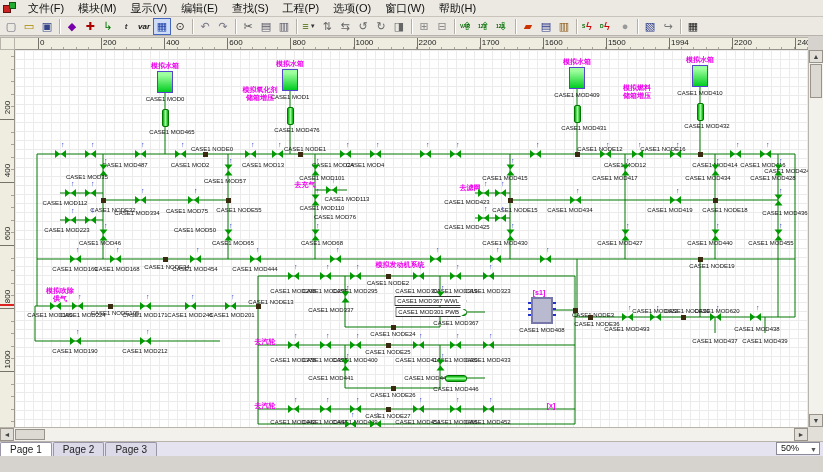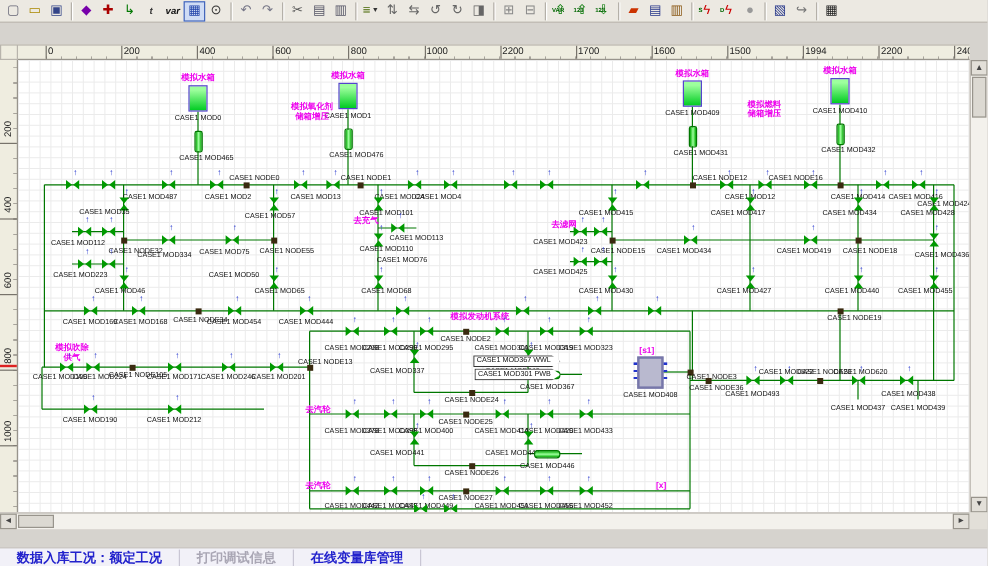--- a/index.html
+++ b/index.html
@@ -100,20 +100,35 @@
   .sb-item { height:14px; line-height:14px; padding:0 14px; border-right:1px solid #c9c6d4;
     white-space:nowrap; }
   .sb-blue { color:#2222cc; font-weight:bold; }
   .sb-disabled { color:#a9a6b4; font-weight:bold; }
 </style>
 </head>
 <body>
 
 <div id="app">
 
+  <div id="menubar">
+    <div id="app-logo">
+        <div class="b1"></div>
+        <div class="b2"></div>
+      </div>
+  <div class="menu-item">文件(F)</div>
+      <div class="menu-item">模块(M)</div>
+      <div class="menu-item">显示(V)</div>
+      <div class="menu-item">编辑(E)</div>
+      <div class="menu-item">查找(S)</div>
+      <div class="menu-item">工程(P)</div>
+      <div class="menu-item">选项(O)</div>
+      <div class="menu-item">窗口(W)</div>
+      <div class="menu-item">帮助(H)</div>
+    </div>
 
   <div id="toolbar">
       <div class="tb-btn">
         <span style="color: rgb(102, 102, 119);">▢</span>
       </div>
       <div class="tb-btn">
         <span style="color: rgb(170, 136, 0);">▭</span>
       </div>
       <div class="tb-btn">
         <span style="color: rgb(51, 68, 136);">▣</span>
@@ -666,20 +681,24 @@
     <div class="sc-thumb" style="left:1px;top:14px;width:12px;height:34px"></div>
     <div class="sc-btn" style="bottom:0;left:0">▼</div>
   </div>
   <div id="hscroll">
     <div class="sc-btn" style="left:0;top:0">◄</div>
     <div class="sc-thumb" style="top:1px;left:15px;width:30px;height:11px"></div>
     <div class="sc-btn" style="right:0;top:0">►</div>
   </div>
   <div id="corner"></div>
 
-
-  <div id="statusbar">
-      <div class="sb-item sb-blue">数据入库工况：额定工况</div>
-      <div class="sb-item sb-disabled">打印调试信息</div>
-      <div class="sb-item sb-blue">在线变量库管理</div>
+  <div id="tabbar">
+    <div class="page-tab active">Page 1</div>
+      <div class="page-tab">Page 2</div>
+      <div class="page-tab">Page 3</div>
+      <div id="zoombox">
+      <span>50%</span>
+      <span class="zcaret">▼</span>
     </div>
+  </div>
+
 
 </div>
 
 </body></html>

